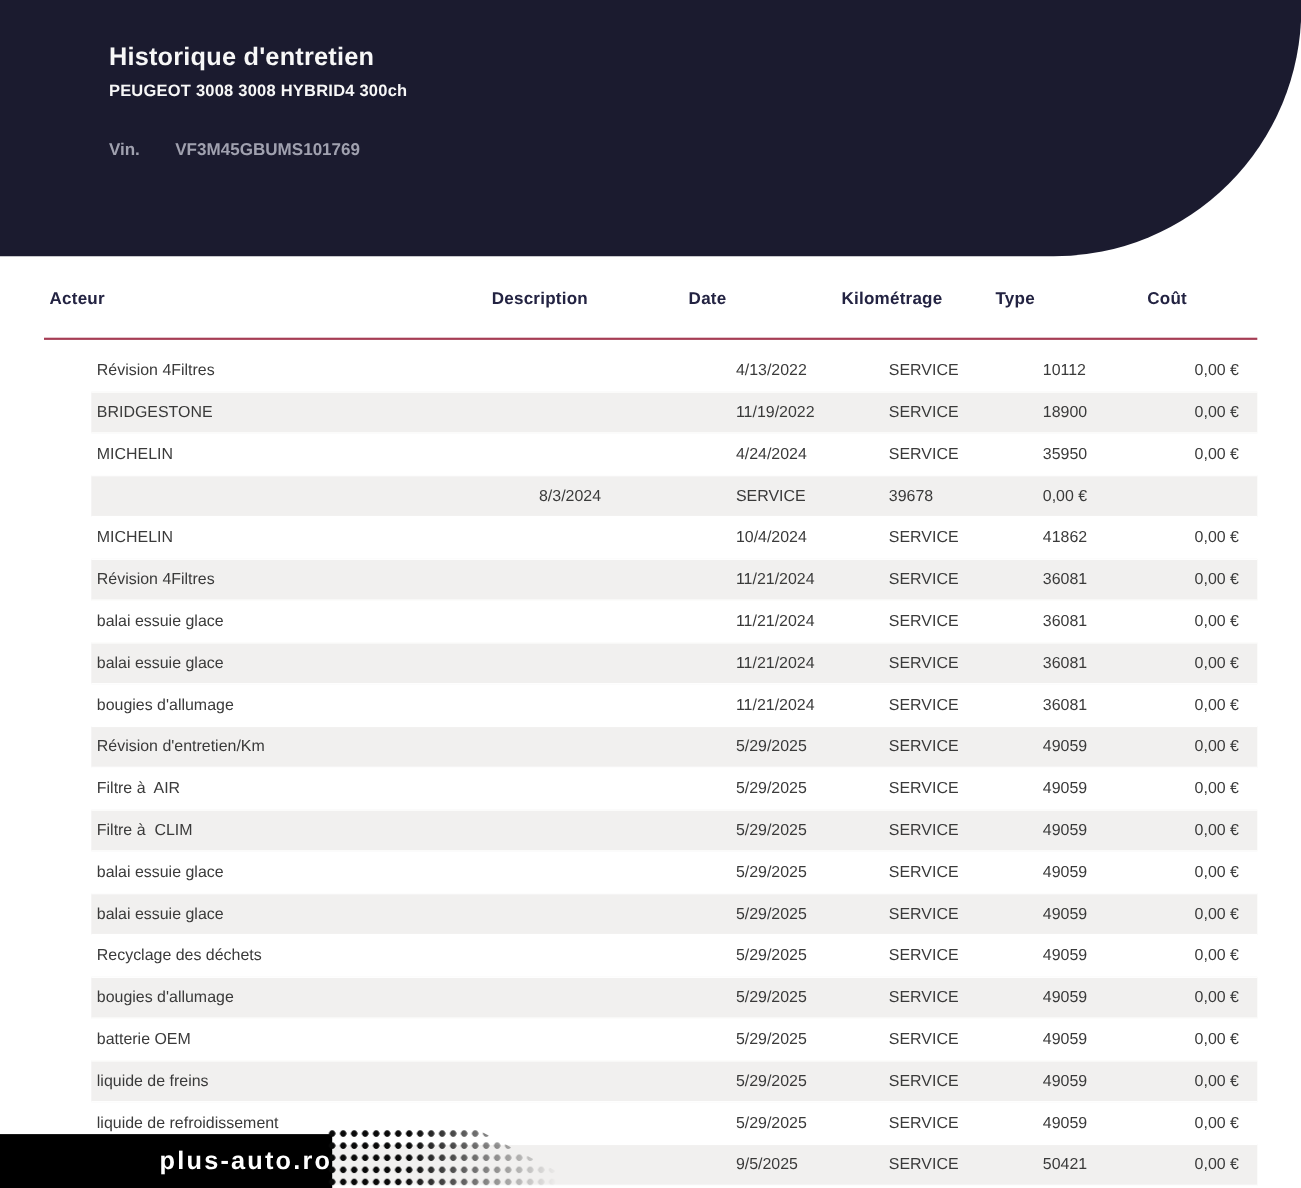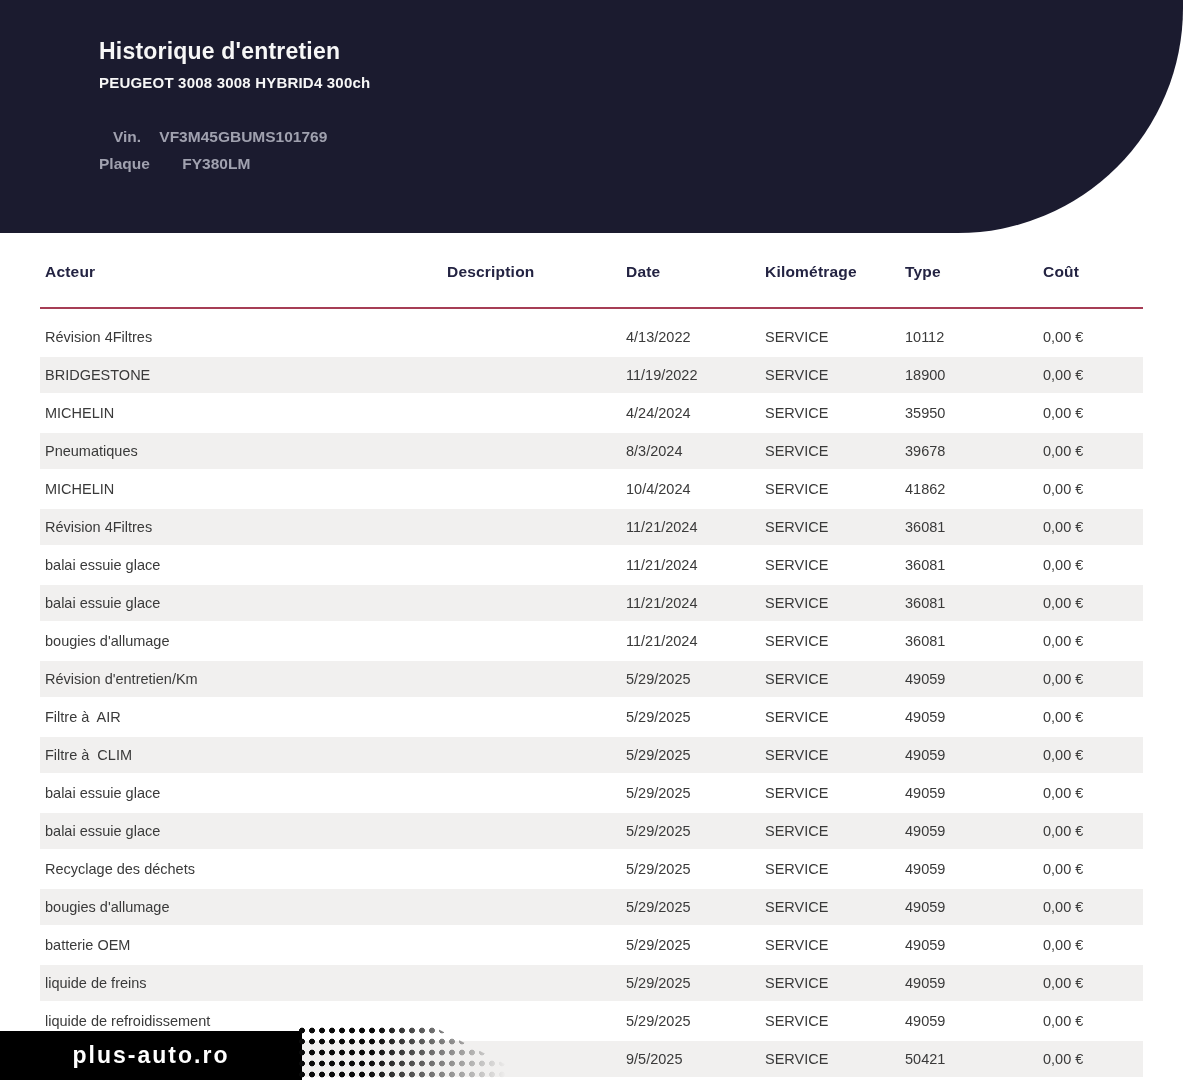--- a/index.html
+++ b/index.html
@@ -23,42 +23,42 @@
     position:absolute;top:0;left:0;width:1183px;height:233px;
     background:var(--hero-bg);
     border-bottom-right-radius:225px;
     padding:40px 0 0 99px;
   }
   .hero h1{margin:0;font-size:23px;line-height:22px;font-weight:bold;color:var(--hero-text);letter-spacing:.2px;}
   .hero h2{margin:10px 0 0 0;font-size:15px;line-height:22px;font-weight:bold;color:var(--hero-text);letter-spacing:.2px;}
   .hero .meta{margin-top:29px;font-size:15.5px;font-weight:600;color:var(--hero-muted);}
   .meta-line{line-height:27px;}
   .meta-label{display:inline-block;}
-  .vin-label{min-width:56px;text-align:center;}
+  .vin-label{min-width:56px;}
   .plate-label{min-width:79px;}
 
   
   .table{position:absolute;left:40px;top:256px;width:1103px;}
   .thead,.row{
     display:grid;
     grid-template-columns:402px 179px 139px 140px 138px 1fr;
     padding-left:5px;
   }
   .thead{height:51px;padding-top:7px;font-size:15.5px;font-weight:bold;color:var(--head-text);letter-spacing:.2px;}
   .divider{height:2px;background:var(--divider);}
-  .tbody{margin-top:9px;}
+  .tbody{margin-top:9px;margin-left:43px;}
   .row{height:38px;align-items:center;font-size:14.5px;color:var(--row-text);}
   .row.striped{background:var(--stripe);border-top:1px solid #fff;border-bottom:1px solid #fff;}
   .cell{white-space:pre;overflow:hidden;}
 
   
   .watermark{
     position:absolute;left:0;bottom:0;width:302px;height:49px;
     background:var(--wm-bg);z-index:5;
-    display:flex;align-items:center;justify-content:center;
+    display:flex;align-items:center;justify-content:flex-end;
   }
   .watermark span{
     color:var(--wm-text);font-weight:bold;font-size:23px;letter-spacing:2px;
     font-family:"Liberation Sans",sans-serif;
   }
   .halftone{
     position:absolute;left:297px;bottom:0;width:238px;height:55px;z-index:5;
     background-image:radial-gradient(circle,#0a0a0a 2.6px,transparent 3.2px);
     background-size:10px 11px;
     -webkit-mask-image:linear-gradient(100deg,#000 0%,#000 32%,transparent 88%);
@@ -71,24 +71,20 @@
 
 <div class="page">
 
   <header class="hero">
     <h1>Historique d'entretien</h1>
     <h2>PEUGEOT 3008 3008 HYBRID4 300ch</h2>
     <div class="meta">
       <div class="meta-line">
         <span class="meta-label vin-label">Vin.</span>
         <span class="meta-value">VF3M45GBUMS101769</span>
-      </div>
-      <div class="meta-line">
-        <span class="meta-label plate-label">Plaque</span>
-        <span class="meta-value">FY380LM</span>
       </div>
     </div>
   </header>
 
   <section class="table">
     <div class="thead">
       <span>Acteur</span>
       <span>Description</span>
       <span>Date</span>
       <span>Kilométrage</span>
@@ -118,21 +114,20 @@
   <div class="row">
     <span class="cell">MICHELIN</span>
     <span class="cell"></span>
     <span class="cell">4/24/2024</span>
     <span class="cell">SERVICE</span>
     <span class="cell">35950</span>
     <span class="cell">0,00 €</span>
   </div>
 
   <div class="row striped">
-    <span class="cell">Pneumatiques</span>
     <span class="cell"></span>
     <span class="cell">8/3/2024</span>
     <span class="cell">SERVICE</span>
     <span class="cell">39678</span>
     <span class="cell">0,00 €</span>
   </div>
 
   <div class="row">
     <span class="cell">MICHELIN</span>
     <span class="cell"></span>

